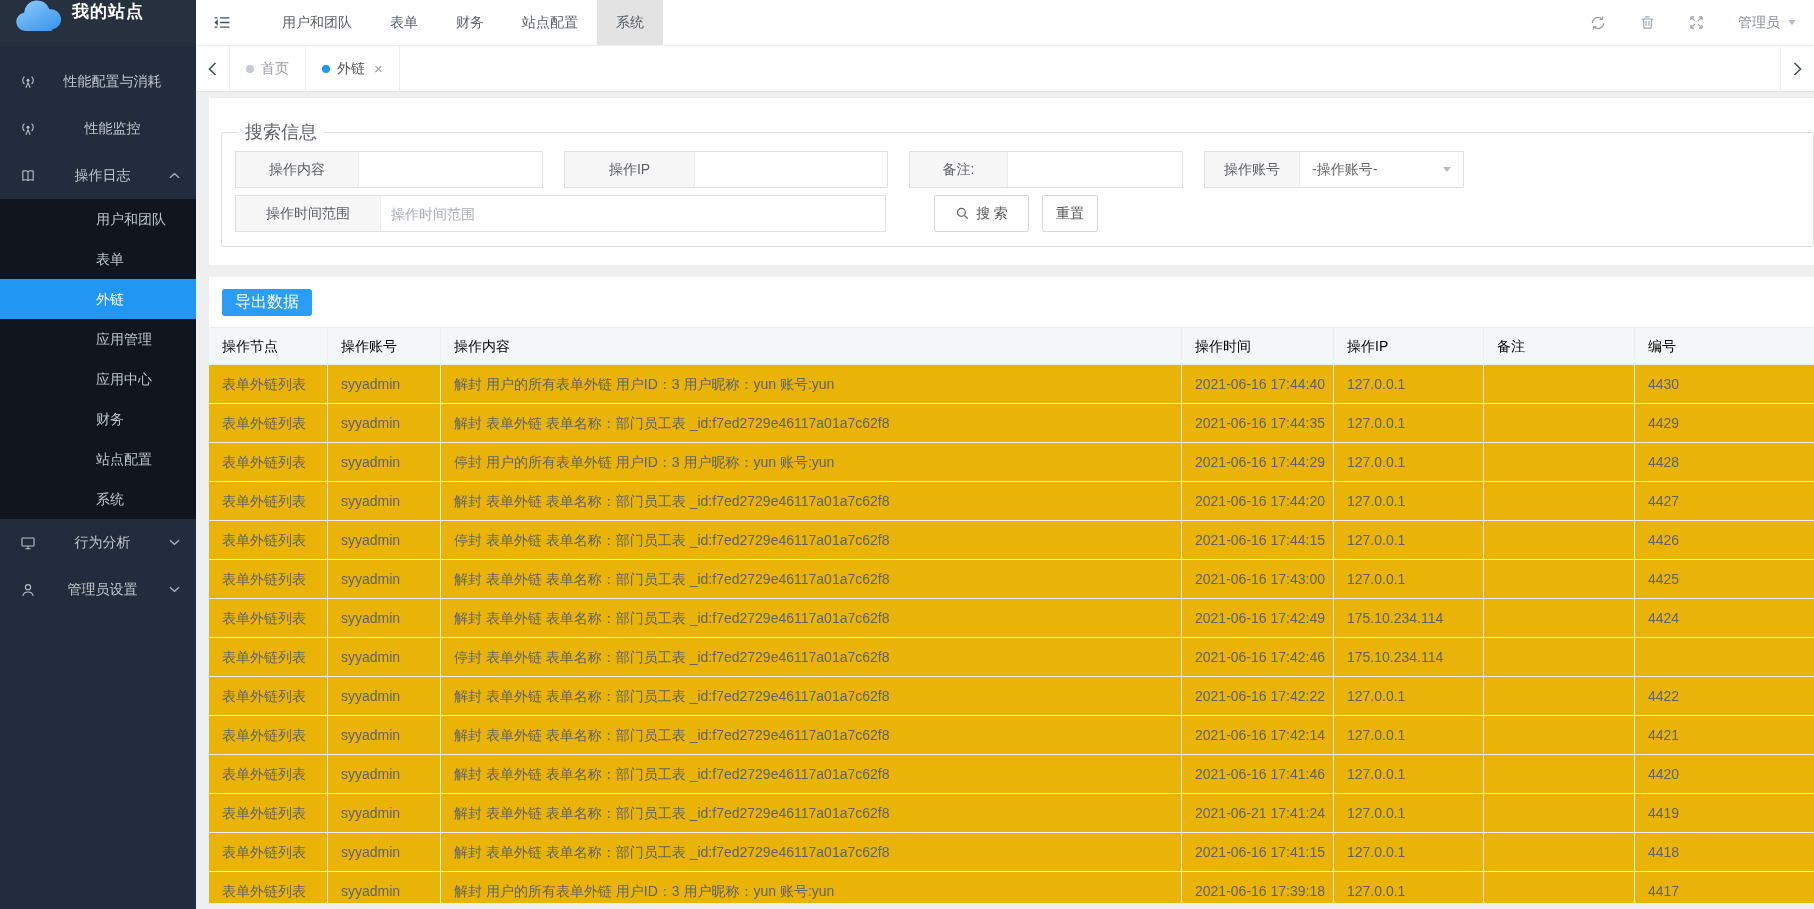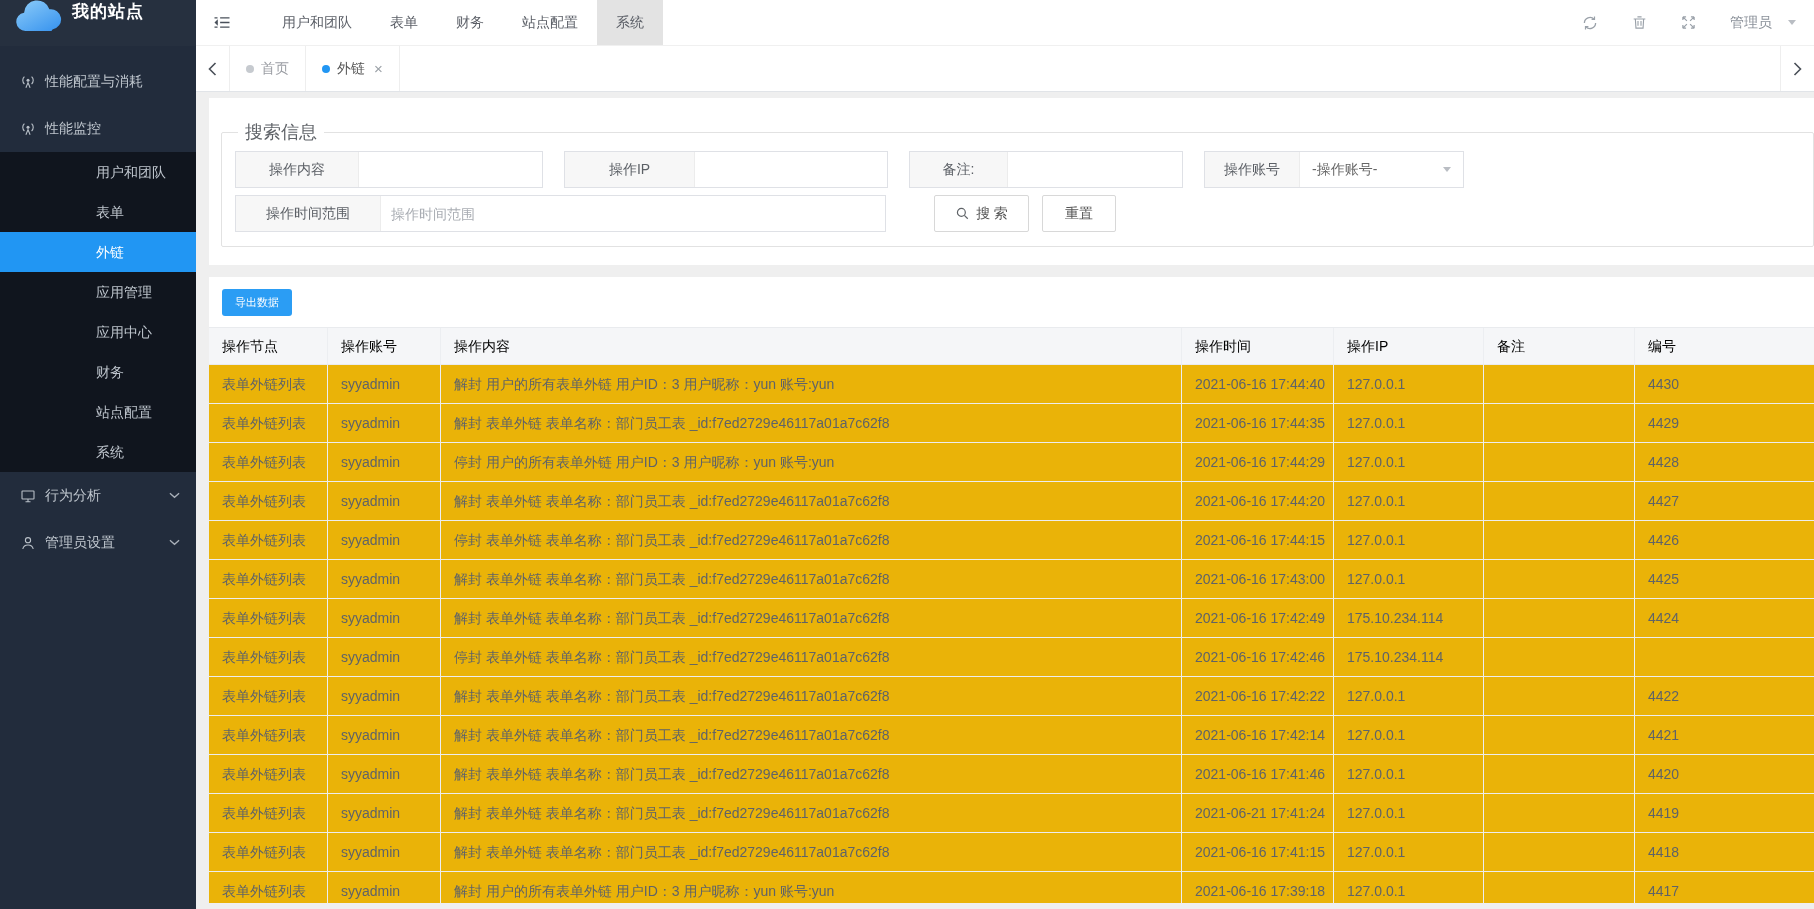--- a/index.html
+++ b/index.html
@@ -12,30 +12,30 @@
   .header { display:flex; height:46px; }
   .logo-area { width:196px; background:#26303f; display:flex; align-items:flex-start; padding-left:14px; gap:8px; flex:none; }
   .logo-title { color:#fff; font-size:17px; font-weight:bold; letter-spacing:1px; }
   .topbar { flex:1; background:#fff; display:flex; align-items:stretch; border-bottom:1px solid #f0f0f0; }
   .fold-btn { display:flex; align-items:center; padding:0 14px 0 17px; cursor:pointer; }
   .topnav { display:flex; align-items:stretch; margin-left:18px; }
   .topnav-item { display:flex; align-items:center; padding:0 19px; color:#5a5e66; cursor:pointer; }
   .topnav-item.active { background:#e3e3e3; }
   .header-actions { margin-left:auto; display:flex; align-items:center; gap:34px; padding-right:18px; }
   .h-icon { display:flex; align-items:center; cursor:pointer; }
-  .admin-dd { display:flex; align-items:center; gap:16px; color:#8a9099; cursor:pointer; }
+  .admin-dd { display:flex; align-items:center; gap:8px; color:#8a9099; cursor:pointer; }
   .caret-down { width:0; height:0; border-left:4px solid transparent; border-right:4px solid transparent; border-top:5px solid #b9bdc3; }
 
   
   .main-row { display:flex; height:863px; }
 
   
   .sidebar { width:196px; flex:none; background:#222c3c; color:#bfc6ce; overflow:hidden; padding-top:12px; }
   .m-item { height:47px; display:flex; align-items:center; padding:0 16px 0 20px; gap:9px; cursor:pointer; }
-  .m-item .lbl { flex:1; }
+  .m-item .lbl { flex:1;text-align:center; }
   .submenu { background:#10151e; }
   .s-item { height:40px; line-height:40px; padding-left:96px; cursor:pointer; color:#bfc6ce; }
   .s-item.active { background:#2196f3; color:#fff; }
 
   
   .right-col { flex:1; display:flex; flex-direction:column; min-width:0; }
   .tabbar { height:46px; background:#fff; border-bottom:1px solid #e1e4e8; display:flex; align-items:stretch; }
   .tab-arrow { width:34px; display:flex; align-items:center; justify-content:center; cursor:pointer; }
   .tab-arrow.left { border-right:1px solid #eeeeee; }
   .tab-arrow.right { border-left:1px solid #eeeeee; margin-left:auto; }
@@ -59,25 +59,25 @@
   .igroup { display:flex; height:37px; border:1px solid #dfe1e6; background:#fff; margin-right:21px; }
   .ilabel { background:#f7f7f7; border-right:1px solid #ececec; display:flex; align-items:center; justify-content:center; color:#5c6066; flex:none; }
   .igroup input { border:none; outline:none; padding:0 10px; font-size:14px; color:#333; min-width:0; flex:1;
                   font-family:"Liberation Sans","DejaVu Sans",sans-serif; }
   .igroup input::placeholder { color:#a9adb3; opacity:1; }
   .sel { display:flex; align-items:center; justify-content:space-between; padding:0 12px; color:#666; flex:1; cursor:pointer; }
   .btn { height:37px; background:#fff; border:1px solid #d8d8d8; border-radius:2px; color:#555; font-size:14px;
          display:inline-flex; align-items:center; justify-content:center; cursor:pointer; gap:6px;
          font-family:Liberation Serif, serif; }
   .btn-search { width:95px; margin-left:27px; }
-  .btn-reset { width:74px; margin-left:13px; }
+  .btn-reset { width:56px; margin-left:13px; }
 
   .table-panel { height:626px; padding:12px 0 0 13px; overflow:hidden; }
   .export-btn { background:#2b9df4; color:#fff; border:none; border-radius:3px; height:27px; padding:0 13px;
-                font-size:11px; cursor:pointer; font-family:"Liberation Sans","DejaVu Sans",sans-serif; }
+                font-size:16px; cursor:pointer; font-family:"Liberation Sans","DejaVu Sans",sans-serif; }
   .table { margin:11px 0 0 -13px; width:1605px; }
   .thead { display:flex; background:#f5f6f8; border-top:1px solid #e9ebee; border-bottom:1px solid #e9ebee; height:38px; }
   .th { line-height:36px; color:#000000; }
   .th, .td { padding:0 6px 0 13px; border-right:1px solid #eceef1; white-space:nowrap; overflow:hidden; font-size:14px; }
   .c0 { width:119px; } .c1 { width:113px; } .c2 { width:741px; } .c3 { width:152px; }
   .c4 { width:150px; } .c5 { width:151px; } .c6 { flex:1; border-right:none; }
   .tr { display:flex; height:39px; border-bottom:1px solid #ededed; background:#eab308; }
   .td { line-height:38px; color:#5f6368; }
 
   svg { display:block; }
@@ -156,20 +156,33 @@
       </div>
       <div class="m-item">
         <span>
           <svg width="16" height="16" viewBox="0 0 16 16" fill="none" stroke="#b9c0c8" stroke-width="1.1">
             <circle cx="8" cy="6.3" r="1.5" fill="#b9c0c8" stroke="none"></circle>
             <path d="M4.4 10a5 5 0 0 1 0-7.4M11.6 2.6a5 5 0 0 1 0 7.4M5.9 13.8L8 8.6l2.1 5.2"></path>
           </svg>
         </span>
         <span class="lbl">性能监控</span>
       </div>
+      <div class="m-item">
+        <span>
+          <svg width="16" height="16" viewBox="0 0 16 16" fill="none" stroke="#b9c0c8" stroke-width="1.1">
+            <path d="M8 3.6C6.8 2.7 4.8 2.6 2.8 3.1v9c2-.5 4-.4 5.2.5 1.2-.9 3.2-1 5.2-.5v-9C11.2 2.6 9.2 2.7 8 3.6zM8 3.6v9"></path>
+          </svg>
+        </span>
+        <span class="lbl">操作日志</span>
+        <span>
+          <svg width="11" height="7" viewBox="0 0 12 7" fill="none" stroke="#aab1ba" stroke-width="1.4">
+              <path d="M1 6L6 1.5 11 6"></path>
+            </svg>
+        </span>
+      </div>
       <div class="submenu">
         <div class="s-item">用户和团队</div>
         <div class="s-item">表单</div>
         <div class="s-item active">外链</div>
         <div class="s-item">应用管理</div>
         <div class="s-item">应用中心</div>
         <div class="s-item">财务</div>
         <div class="s-item">站点配置</div>
         <div class="s-item">系统</div>
       </div>

